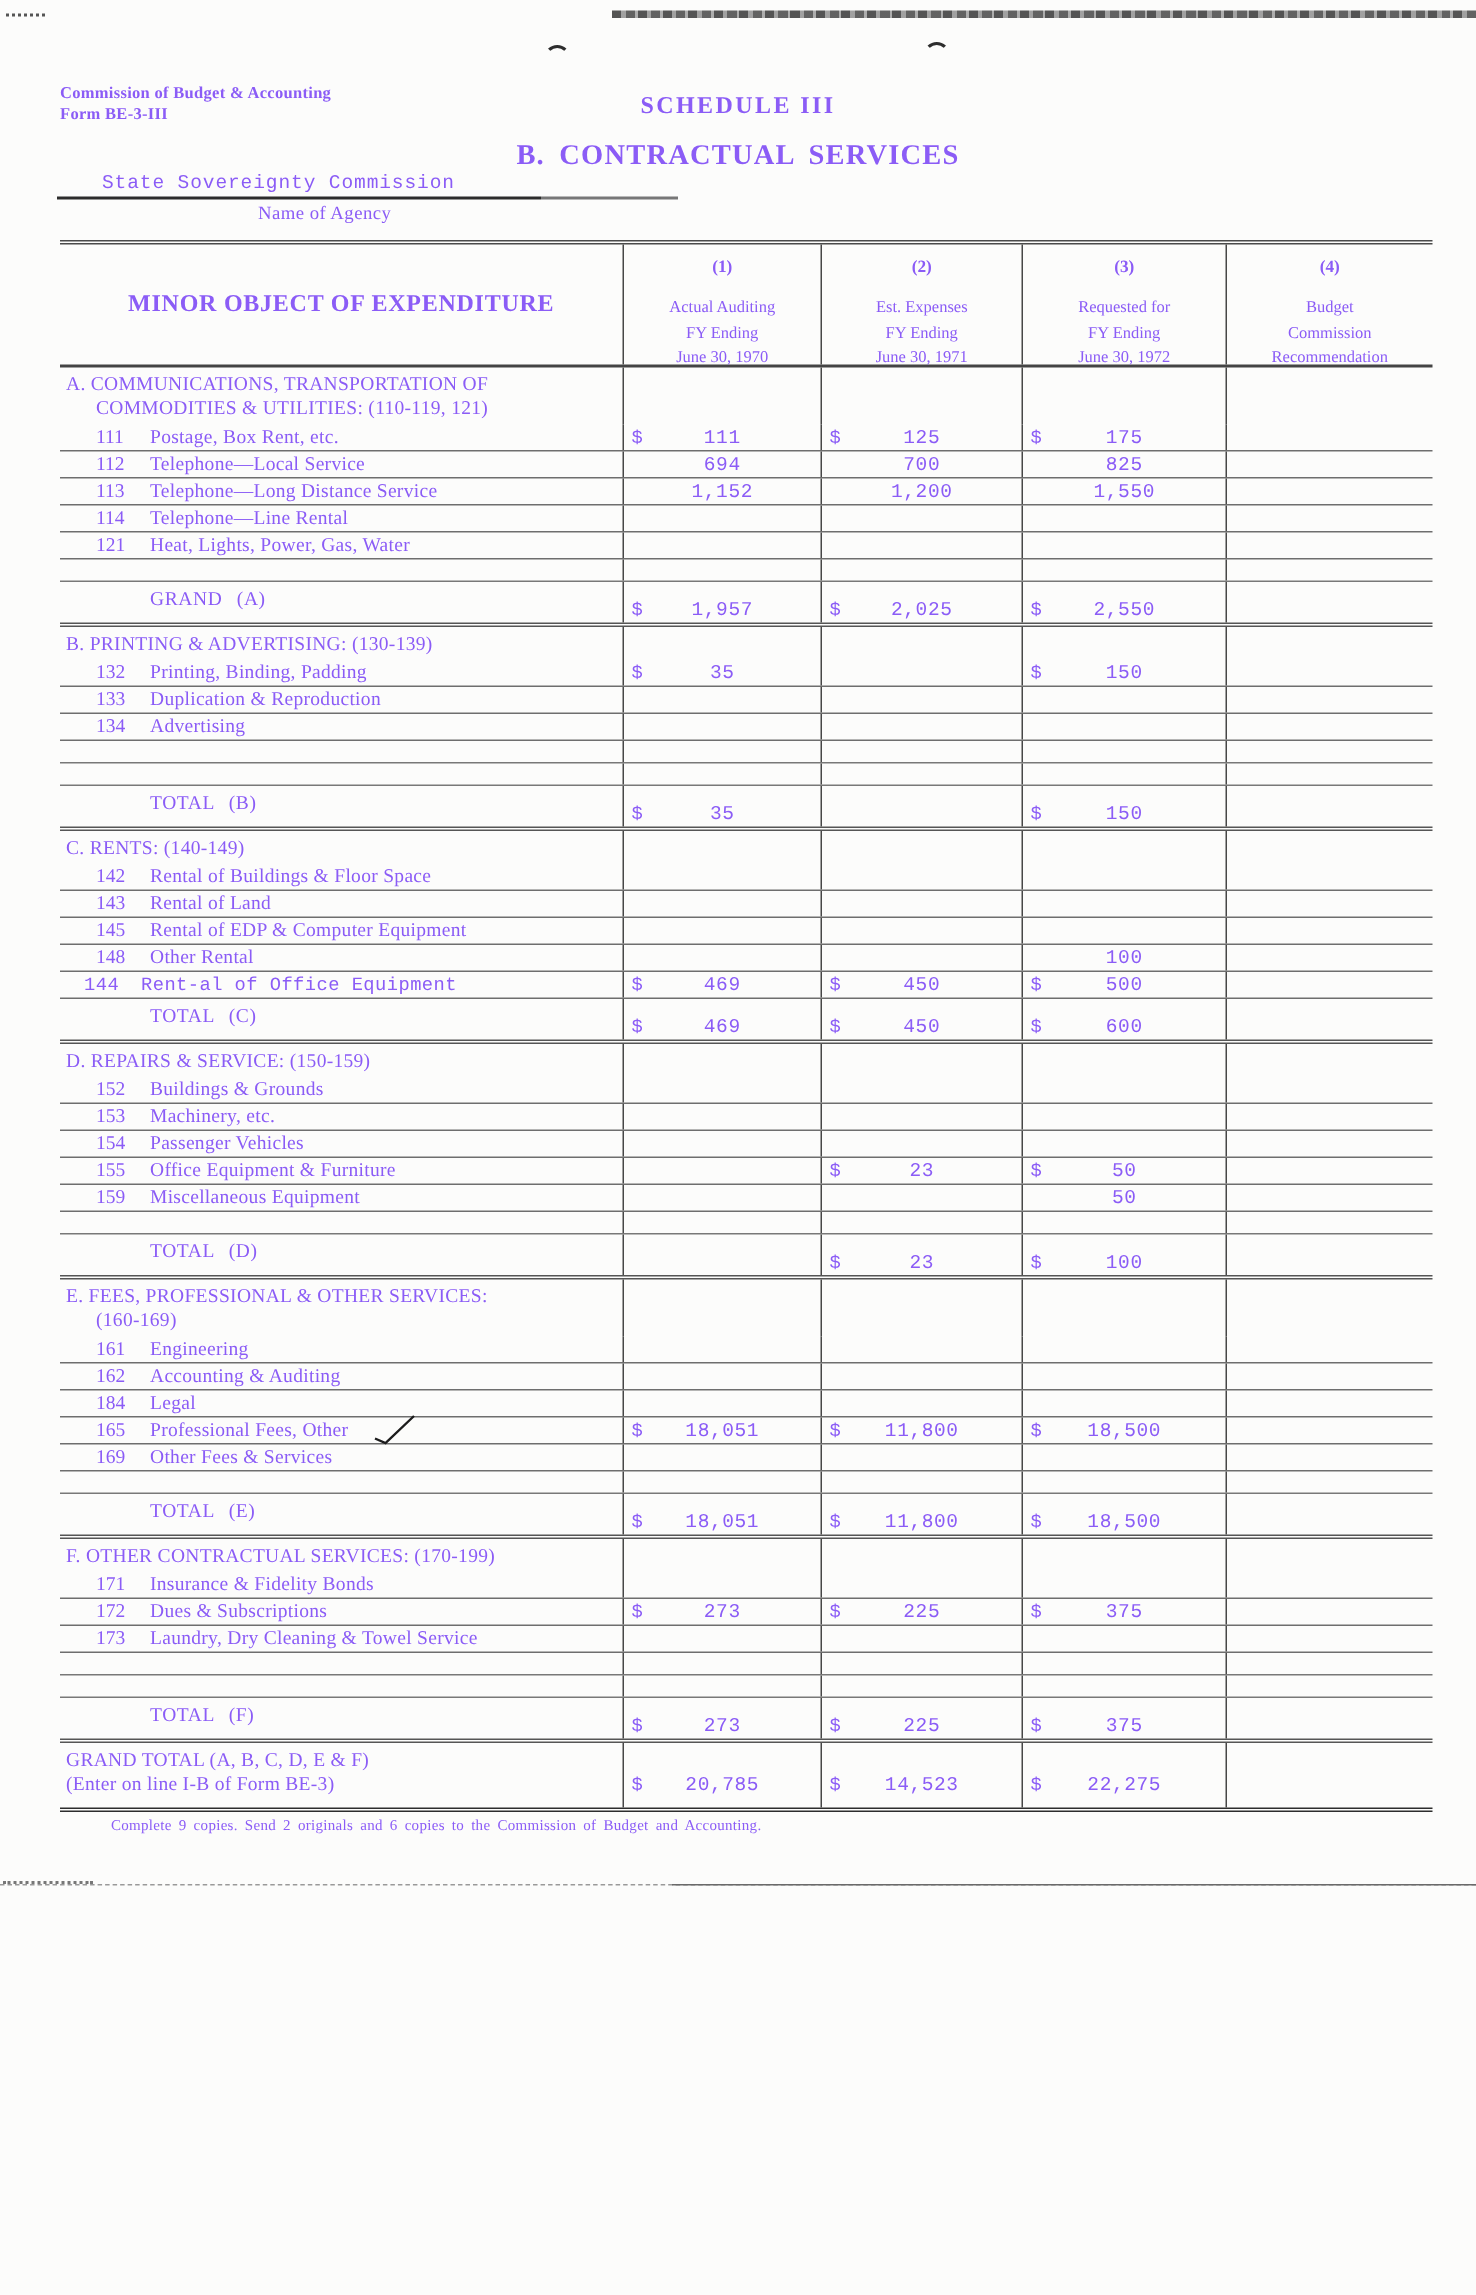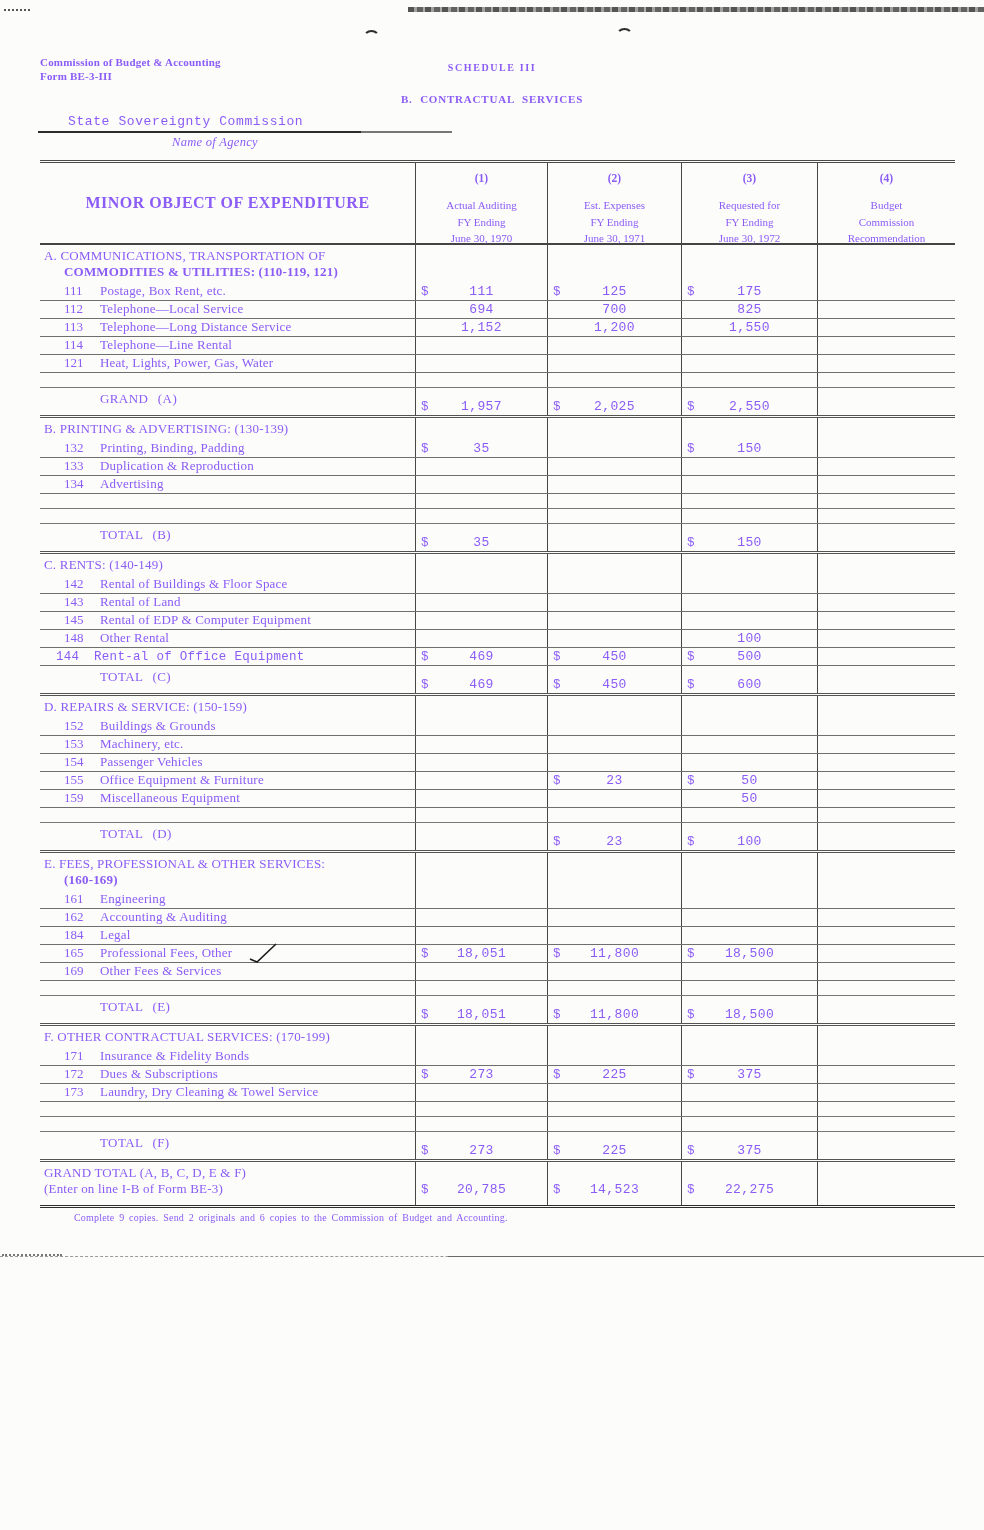--- a/index.html
+++ b/index.html
@@ -21,48 +21,48 @@
     border-radius:50% 50% 0 0 / 100% 100% 0 0; }
   .curl1 { left:363px; top:30px; }
   .curl2 { left:616px; top:28px; }
   .scan-bottom-line { position:absolute; top:1256px; left:0; width:984px; border-top:1px dashed #9a9a9a; }
   .scan-bottom-line-dark { position:absolute; top:1256px; left:448px; width:536px; border-top:1px solid #6a6a6a; }
   .scan-bottom-tick { position:absolute; top:1254px; left:2px; width:60px; border-top:2px dotted #777; }
 
   
   .hdr-left { position:absolute; left:40px; top:55px; font-size:11px; font-weight:700; line-height:1.3; letter-spacing:.2px; }
   .schedule-title { position:absolute; left:0; width:984px; top:62px; text-align:center;
-    font-size:10px; font-weight:700; letter-spacing:1.6px;font-family:Liberation Serif, serif; }
+    font-size:16px; font-weight:700; letter-spacing:1.6px;font-family:Liberation Serif, serif; }
   .form-subtitle { position:absolute; left:0; width:984px; top:93px; text-align:center;
-    font-size:11px; font-weight:700; letter-spacing:.8px; word-spacing:4px; }
+    font-size:19px; font-weight:700; letter-spacing:.8px; word-spacing:4px; }
   .agency-name { position:absolute; left:68px; top:114px; font-size:13px; letter-spacing:.6px; }
   .agency-line { position:absolute; left:38px; top:131px; width:414px; height:2px;
     background:linear-gradient(90deg,#2c2c2c 0 78%,#777 78%); }
-  .agency-caption { position:absolute; left:172px; top:135px; font-size:12.5px; letter-spacing:.3px;font-style:italic; }
+  .agency-caption { position:absolute; left:172px; top:135px; font-size:12.5px; letter-spacing:.3px; }
 
   
   .budget-table { position:absolute; left:40px; top:160px; width:915px;
     border-top:3px double #4a4a4a; }
   .row { display:flex; width:915px; }
   .cell { position:relative; }
   .cell.desc { width:375px; }
   .money { border-left:1px solid #474747; display:flex; align-items:flex-end; justify-content:center; }
   .m1 { width:132px; } .m2 { width:134px; } .m3 { width:136px; } .m4 { width:138px; }
 
   .head-row { height:82px; border-bottom:2px solid #444; }
   .head-desc { display:flex; align-items:center; justify-content:center;
     font-size:16px; font-weight:700; letter-spacing:.5px; }
   .head-money { flex-direction:column; align-items:center; justify-content:flex-start; padding-top:9px; }
   .colnum { font-size:11.5px; font-weight:700; margin-bottom:13px; }
   .collines { font-size:11px; line-height:1.5; text-align:center; }
 
   .section { height:22px; }
   .section.two { height:38px; }
   .sec1 { font-size:13px; padding-left:4px; padding-top:3px; letter-spacing:.2px; }
-  .sec2 { font-size:13px; padding-left:24px; letter-spacing:.2px;font-weight:bold; }
+  .sec2 { font-size:13px; padding-left:24px; letter-spacing:.2px; }
 
   .item, .typeditem { height:18px; border-bottom:1px solid #6e6e6e; }
   .item .desc, .typeditem .desc { display:flex; align-items:flex-end; padding-bottom:1px; }
   .code { margin-left:24px; width:36px; font-size:13px; }
   .lbl { font-size:13px; letter-spacing:.2px;margin-top:43px; }
   .typeditem .code { margin-left:16px; width:38px; font-size:12.5px; }
   .typeditem .lbl, .typeditem .code { font-size:12.5px; letter-spacing:.3px; }
   .chk { margin-left:16px; position:relative; top:3px; }
 
   .blank { height:15px; border-bottom:1px solid #787878; }

